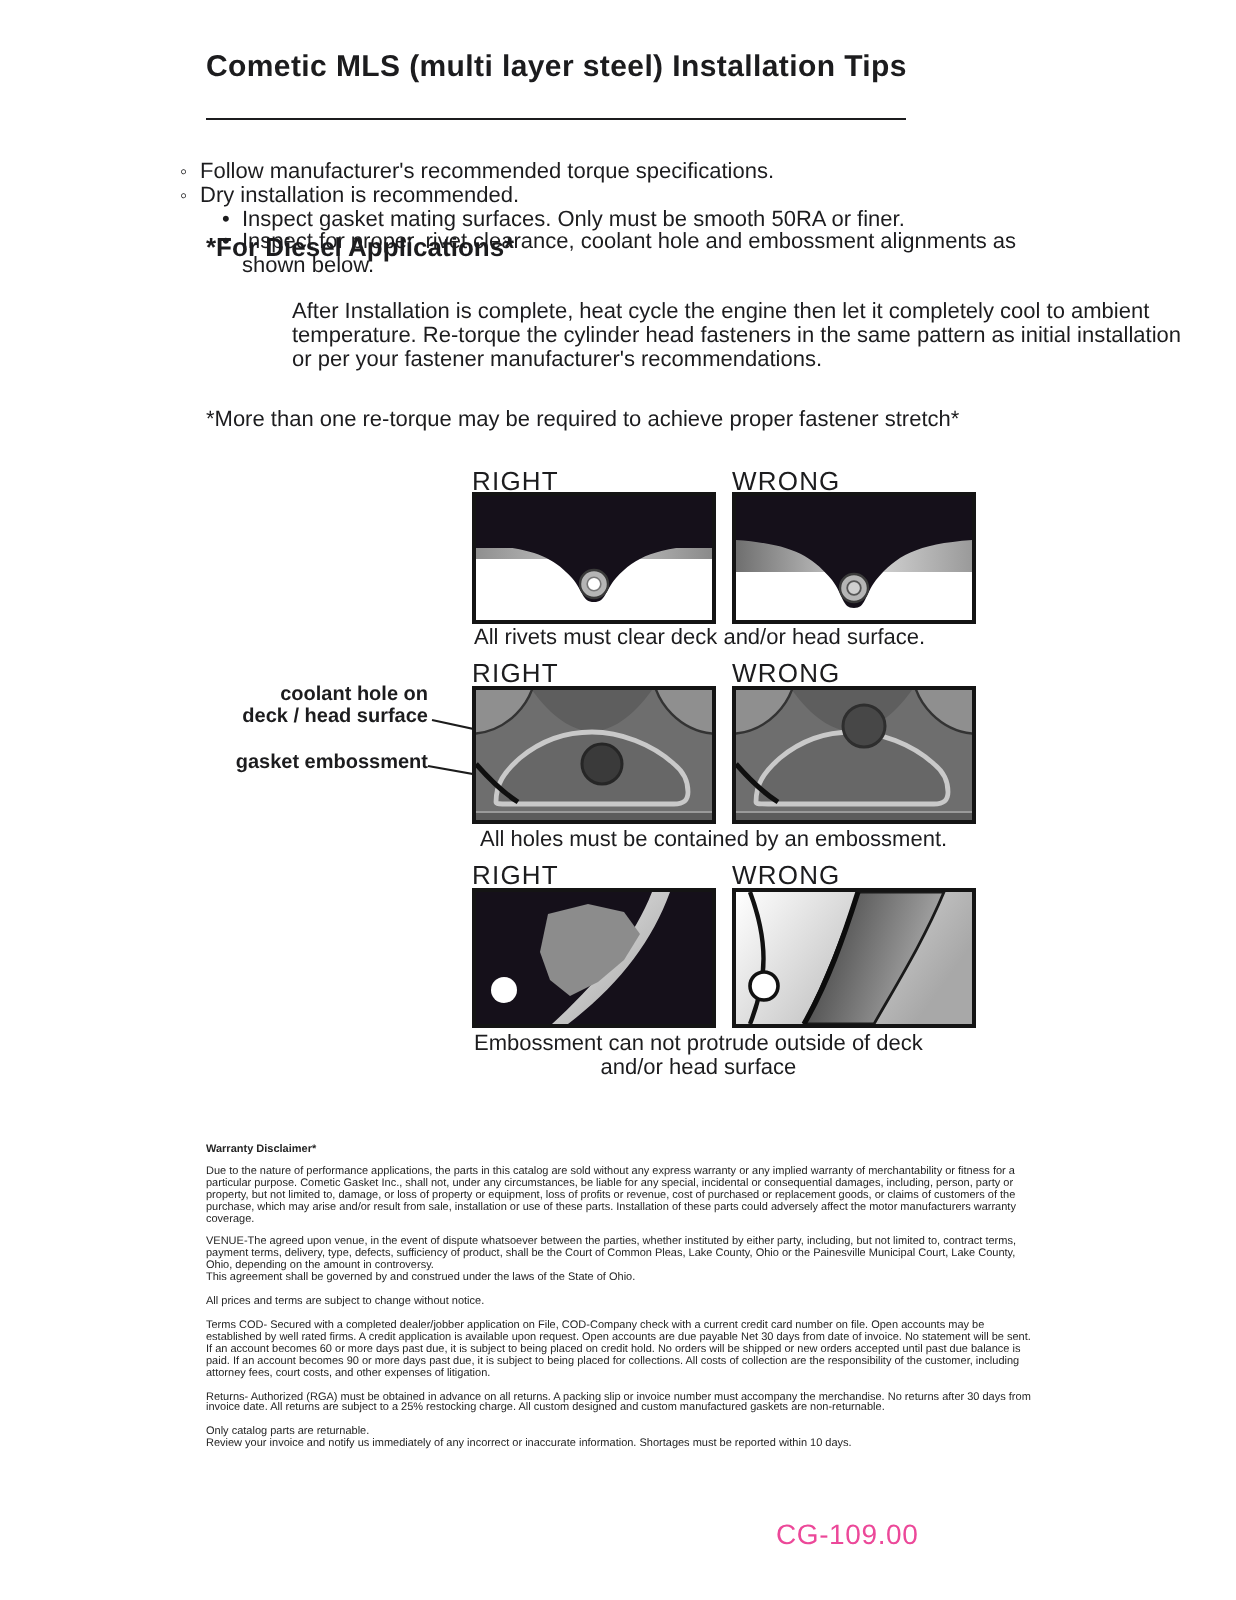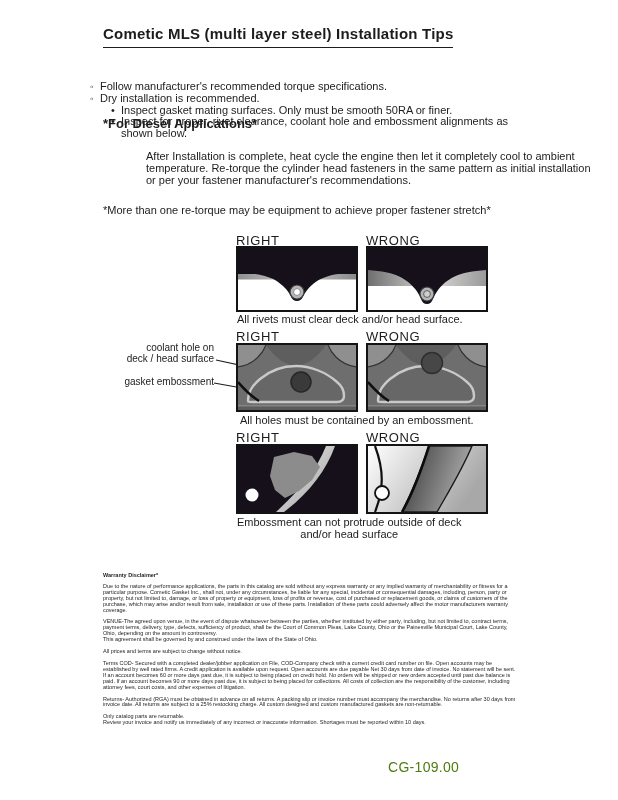--- a/index.html
+++ b/index.html
@@ -1,44 +1,44 @@
 <!DOCTYPE html>
 <html><head>
 <meta charset="utf-8">
 <style>
   html,body{margin:0;padding:0;background:#fff;}
   .page{position:relative;width:618px;height:800px;background:#ffffff;overflow:hidden;
         font-family:"Liberation Sans",sans-serif;color:#1c1c1e;}
   .abs{position:absolute;}
   .title{left:103px;top:25px;font-size:15px;font-weight:bold;letter-spacing:.2px;
-         border-bottom:1.5px solid #1c1c1e;padding-bottom:5px;display:inline-block;}
+         border-bottom:1.5px solid #1c1c1e;padding-bottom:17px;display:inline-block;}
   .bullets{left:90px;top:49px;font-size:11px;line-height:11.8px;width:440px;margin-top:32px;}
   .b-row{display:flex;}
   .b-row .mk{width:10px;flex:0 0 10px;}
   .b-main .mk::before{content:"◦";font-size:10px;}
   .b-sub{padding-left:21px;}
   .b-sub .mk::before{content:"•";}
   .d-head{left:103px;top:116px;font-size:13px;font-weight:bold;}
   .para{left:103px;font-size:11px;line-height:11.9px;white-space:pre-line;width:460px;}
   .p1{top:133px;} .p2{top:151px;margin-left:43px;} .pnote{top:205px;}
   .fig-label{font-size:13px;font-weight:400;letter-spacing:.6px;width:118px;text-align:left;}
   .lbl-r1{top:233px;} .lbl-r2{top:329px;} .lbl-r3{top:430px;}
   .col-a{left:236px;} .col-b{left:366px;}
   .fig-box{border:2px solid #141414;background:#fff;line-height:0;}
   .box-r1{top:246px;} .box-r2{top:343px;} .box-r3{top:444px;}
   .fig-caption{font-size:11px;line-height:11.5px;white-space:pre-line;}
   .cap-r1{left:237px;top:314px;} .cap-r2{left:240px;top:415px;} .cap-r3{left:237px;top:517px;text-align:center;}
-  .side-label{left:96px;width:118px;text-align:right;font-size:10px;line-height:10.6px;white-space:pre-line;}
+  .side-label{left:96px;width:118px;text-align:right;font-size:10px;line-height:10.6px;white-space:pre-line;font-weight:bold;}
   .sl-coolant{top:343px;} .sl-emboss{top:377px;}
   .leader{left:0;top:330px;pointer-events:none;}
   .warranty{left:103px;top:573px;width:414px;font-size:5.5px;line-height:5.9px;color:#252525;}
   .warranty .wh{font-weight:bold;margin:0 0 5px 0;}
   .warranty p{margin:0 0 6px 0;}
   .warranty p.tight{margin-bottom:0;}
-  .page-code{left:388px;top:759px;font-size:14px;letter-spacing:.3px;color:#4d7c0f;}
+  .page-code{left:388px;top:759px;font-size:14px;letter-spacing:.3px;color:#ec4899;}
   svg{display:block;}
 </style>
 </head>
 <body>
 
 <div class="page">
 
   <div class="abs title">Cometic MLS (multi layer steel) Installation Tips</div>
 
   <div class="abs bullets">
@@ -57,21 +57,21 @@
     <div class="b-row b-sub">
         <span class="mk"></span>
         <span>Inspect for proper, rivet clearance, coolant hole and embossment alignments as shown below.</span>
       </div>
   </div>
 
   <div class="abs d-head">*For Diesel Applications*</div>
   <div class="abs para p2">After Installation is complete, heat cycle the engine then let it completely cool to ambient
 temperature. Re-torque the cylinder head fasteners in the same pattern as initial installation
 or per your fastener manufacturer's recommendations.</div>
-  <div class="abs para pnote">*More than one re-torque may be equipment to achieve proper fastener stretch*</div>
+  <div class="abs para pnote">*More than one re-torque may be required to achieve proper fastener stretch*</div>
 
   <div class="abs fig-label lbl-r1 col-a">RIGHT</div>
   <div class="abs fig-label lbl-r1 col-b">WRONG</div>
 
   <div class="abs fig-box box-r1 col-a">
     <svg width="118" height="62" viewBox="0 0 118 62">
       <defs>
         <linearGradient id="g-band-r" x1="0" y1="0" x2="1" y2="0">
           <stop offset="0" stop-color="#8f8f8f"></stop>
             <stop offset="0.5" stop-color="#cccccc"></stop>

